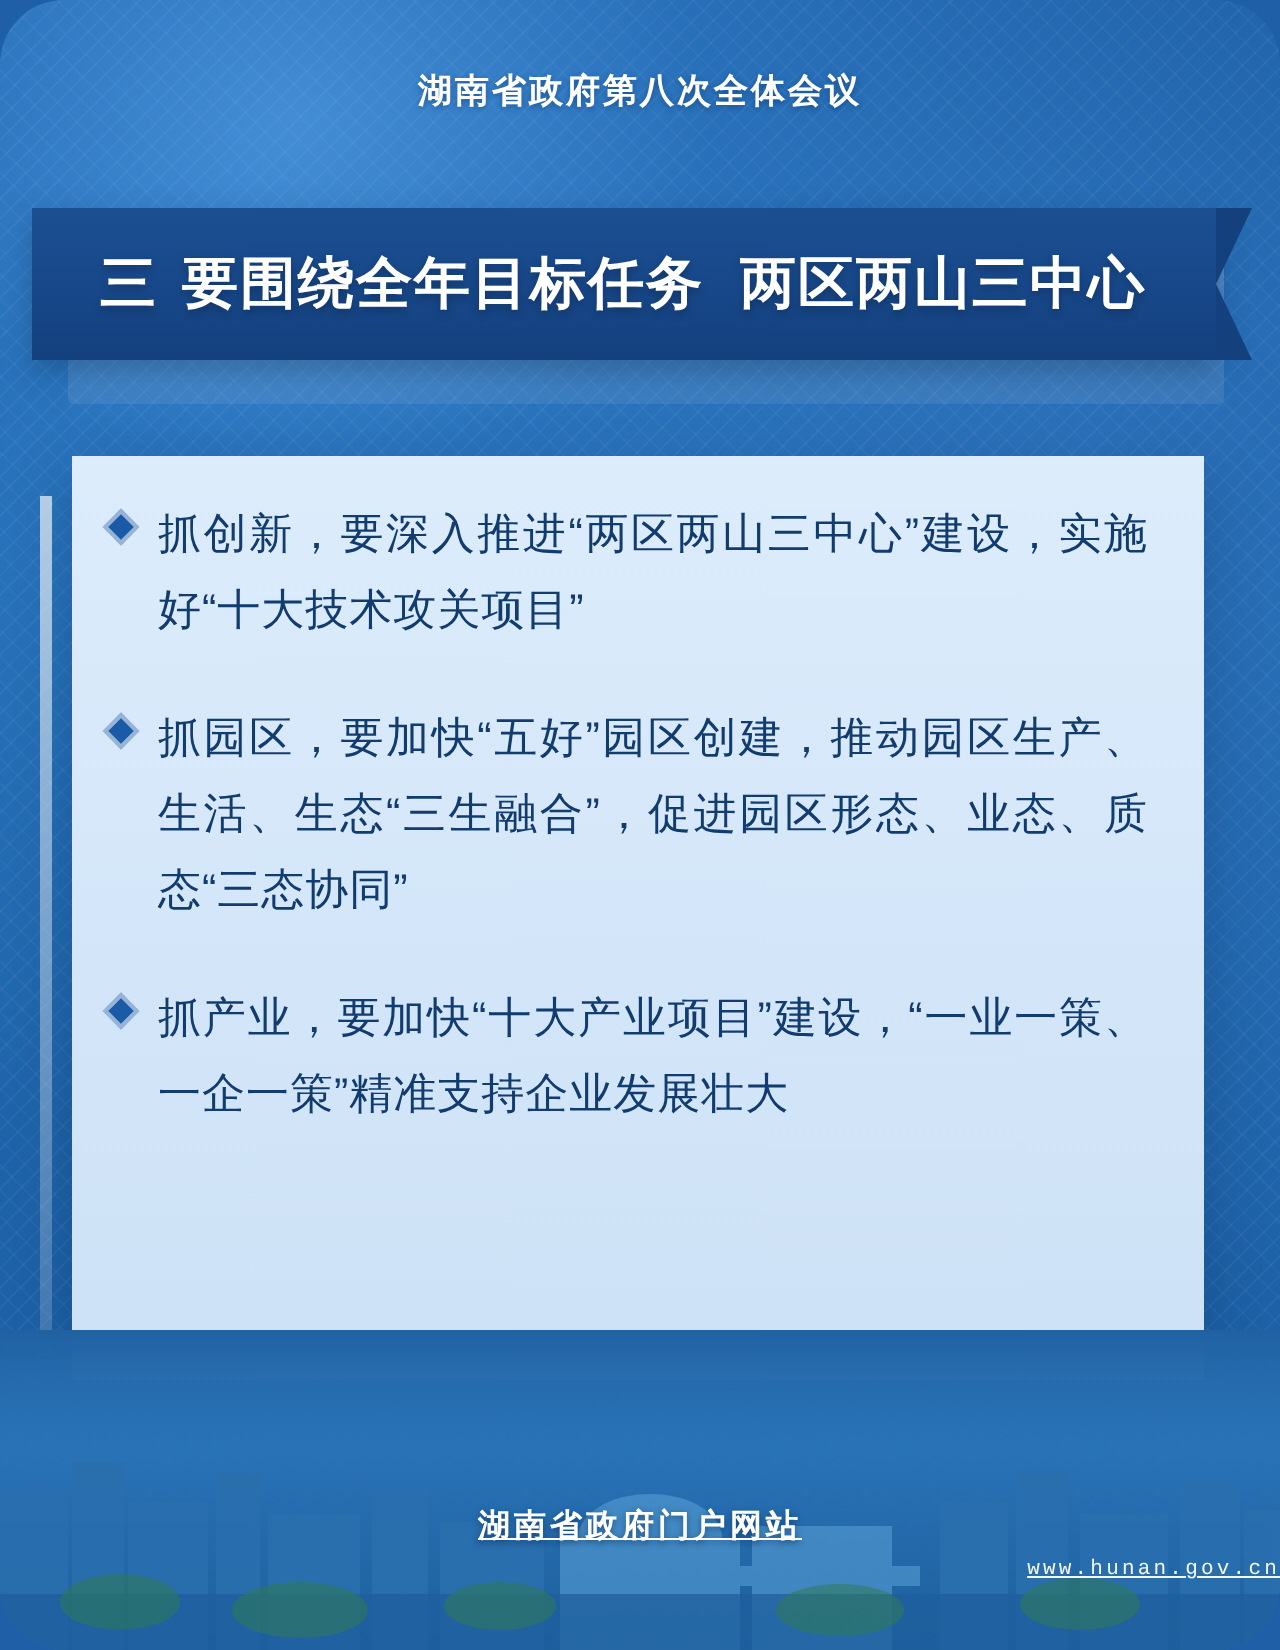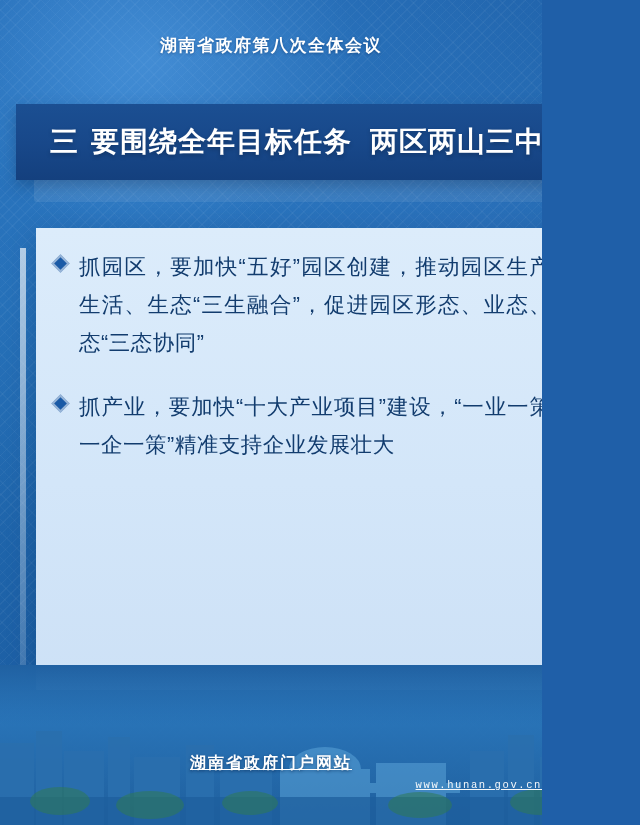--- a/index.html
+++ b/index.html
@@ -8,27 +8,28 @@
   }
   body {
     width: 640px;
     height: 825px;
     font-family: "Liberation Sans", sans-serif;
     background: #1f5fa8;
     overflow: hidden;
   }
   .poster {
     position: relative;
-    width: 542px;
+    width: 640px;
     height: 825px;
     overflow: hidden;
     background:
       radial-gradient(circle at 20% 10%, #2d79c4 0%, rgba(45,121,196,0) 55%),
       radial-gradient(circle at 85% 30%, #2a6fb8 0%, rgba(42,111,184,0) 50%),
       linear-gradient(180deg, #1d5fa6 0%, #2069ae 35%, #1e63a9 70%, #1b5b9f 100%);
+    border-radius: 32px;
   }
   
   .texture {
     position: absolute;
     inset: 0;
     background-image:
       repeating-linear-gradient(135deg, rgba(255,255,255,0.045) 0px, rgba(255,255,255,0.045) 1px, rgba(255,255,255,0) 1px, rgba(255,255,255,0) 7px),
       repeating-linear-gradient(45deg, rgba(255,255,255,0.03) 0px, rgba(255,255,255,0.03) 1px, rgba(255,255,255,0) 1px, rgba(255,255,255,0) 9px);
     pointer-events: none;
   }
@@ -237,20 +238,24 @@
       <span>要围绕全年目标任务</span>
       <span class="title-gap"></span>
       <span>两区两山三中心</span>
     </div>
   </div>
 
   <div class="card"></div>
   <div class="card-accent"></div>
 
   <div class="bullets">
+    <div class="bullet">
+      <div class="diamond"></div>
+      <div class="btext">抓创新，要深入推进“两区两山三中心”建设，实施好“十大技术攻关项目”</div>
+    </div>
     <div class="bullet">
       <div class="diamond"></div>
       <div class="btext">抓园区，要加快“五好”园区创建，推动园区生产、生活、生态“三生融合”，促进园区形态、业态、质态“三态协同”</div>
     </div>
     <div class="bullet">
       <div class="diamond"></div>
       <div class="btext">抓产业，要加快“十大产业项目”建设，“一业一策、一企一策”精准支持企业发展壮大</div>
     </div>
   </div>
 

